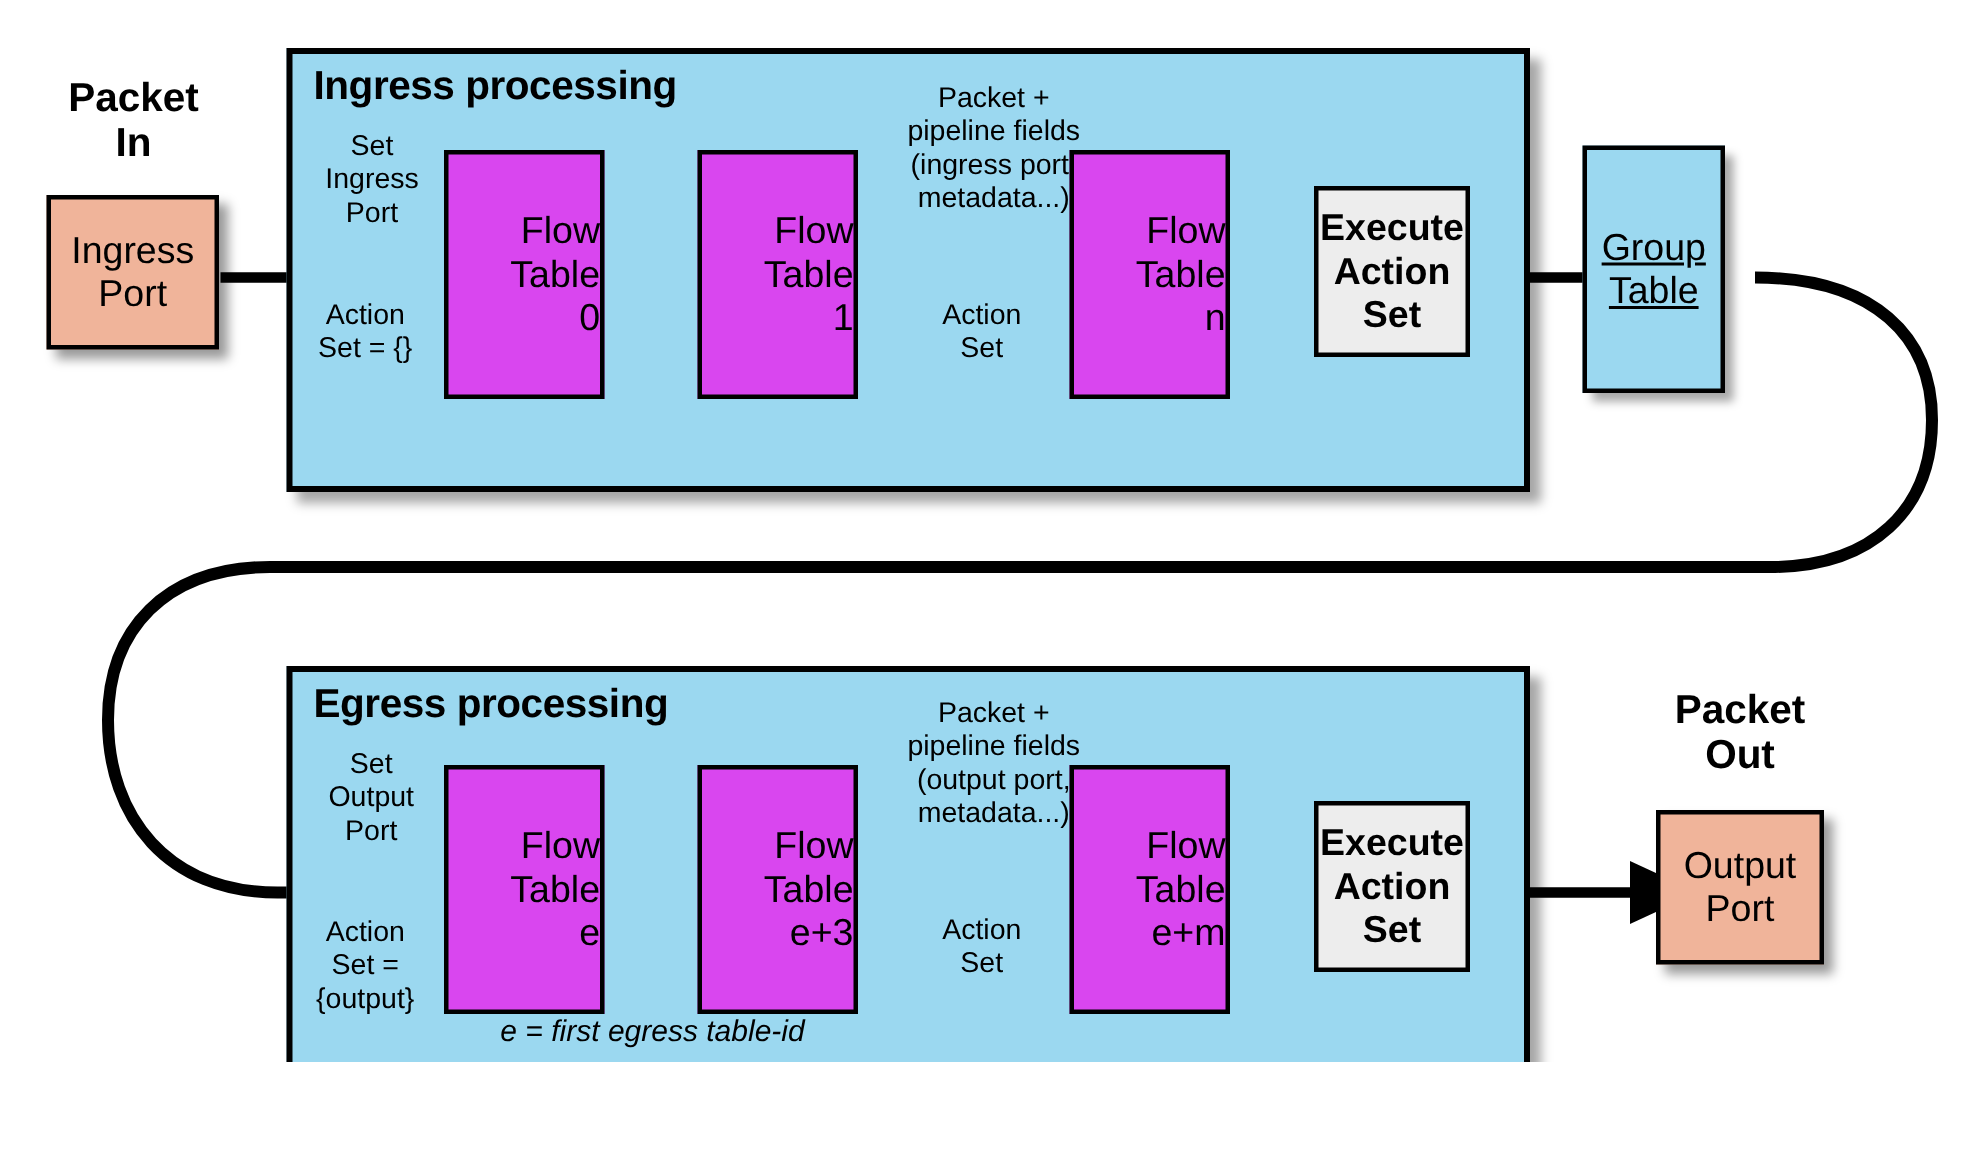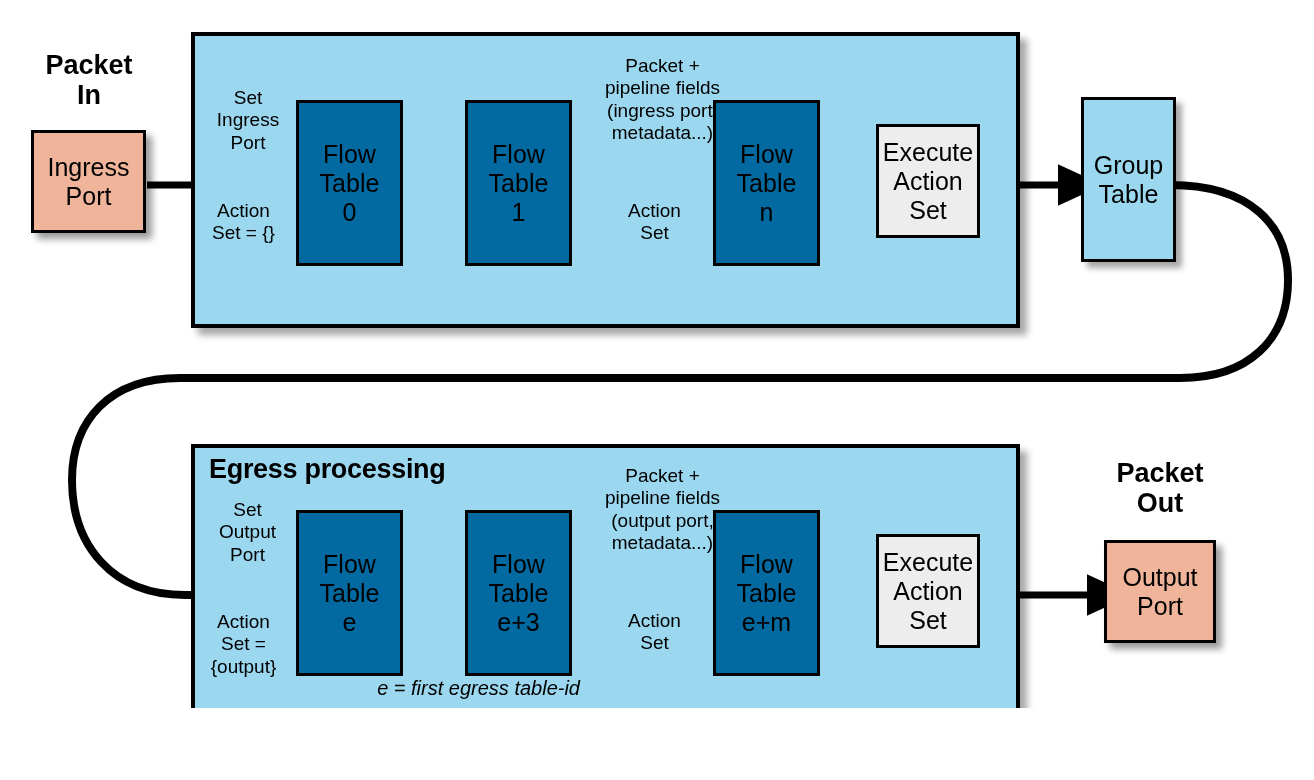--- a/index.html
+++ b/index.html
@@ -41,22 +41,22 @@
   .box {
     border: 3px solid #000000;
     display: flex;
     flex-direction: column;
     align-items: center;
     justify-content: center;
     text-align: center;
     line-height: 1.16;
     font-size: 25px;
   }
-  .box-white { background: #0369a1; }
-  .box-grey  { background: #EDEDED; }
+  .box-white { background: #d946ef; align-items: flex-end; }
+  .box-grey  { background: #EDEDED; font-weight: bold; }
   .box-blue  { background: #9BD8F0; box-shadow: 6px 6px 6px rgba(0,0,0,0.35); }
   .box-peach { background: #F0B49A; box-shadow: 6px 6px 7px rgba(0,0,0,0.40); }
 
   .box span { display: block; }
 
   
   .label {
     position: absolute;
     text-align: center;
     font-size: 19px;
@@ -167,20 +167,21 @@
   <div class="label label-bold abs" style="left:18px; top:50px; width:142px;">Packet
 In</div>
 
   <div class="abs box box-peach" style="left:31px; top:130px; width:115px; height:103px;">
     <div style="white-space:pre-line;">Ingress
 Port</div>
   </div>
 
   <div class="abs panel" style="left:191px; top:32px; width:829px; height:296px;"></div>
 
+  <div class="panel-title" style="left:209px; top:44px;">Ingress processing</div>
 
   <div class="label abs" style="left:202px; top:87px; width:92px;">Set
 Ingress
 Port</div>
 
   <div class="label abs" style="left:193px; top:200px; width:101px;">Action
 Set = {}</div>
 
   <div class="abs box box-white" style="left:296px; top:100px; width:107px; height:166px;">
     <span>Flow</span>
@@ -207,21 +208,21 @@
     <span>Table</span>
     <span>n</span>
   </div>
 
   <div class="abs box box-grey" style="left:876px; top:124px; width:104px; height:114px;">
     <span>Execute</span>
     <span>Action</span>
     <span>Set</span>
   </div>
 
-  <div class="abs box box-blue" style="left:1081px; top:97px; width:95px; height:165px;">
+  <div class="abs box box-blue" style="left:1055px; top:97px; width:95px; height:165px;text-decoration:underline;">
     <span>Group</span>
     <span>Table</span>
   </div>
 
   <div class="abs panel" style="left:191px; top:444px; width:829px; height:296px;"></div>
 
   <div class="panel-title" style="left:209px; top:456px;text-align:center;">Egress processing</div>
 
   <div class="label abs" style="left:200px; top:499px; width:95px;">Set
 Output
@@ -256,21 +257,21 @@
     <span>Table</span>
     <span>e+m</span>
   </div>
 
   <div class="abs box box-grey" style="left:876px; top:534px; width:104px; height:114px;">
     <span>Execute</span>
     <span>Action</span>
     <span>Set</span>
   </div>
 
-  <div class="label label-italic abs" style="left:290px; top:677px; width:290px;text-align:right;">e = first egress table-id</div>
+  <div class="label label-italic abs" style="left:290px; top:677px; width:290px;">e = first egress table-id</div>
 
   <div class="label label-bold abs" style="left:1089px; top:458px; width:142px;">Packet
 Out</div>
 
   <div class="abs box box-peach" style="left:1104px; top:540px; width:112px; height:103px;">
     <div style="white-space:pre-line;">Output
 Port</div>
   </div>
 
 </div>

